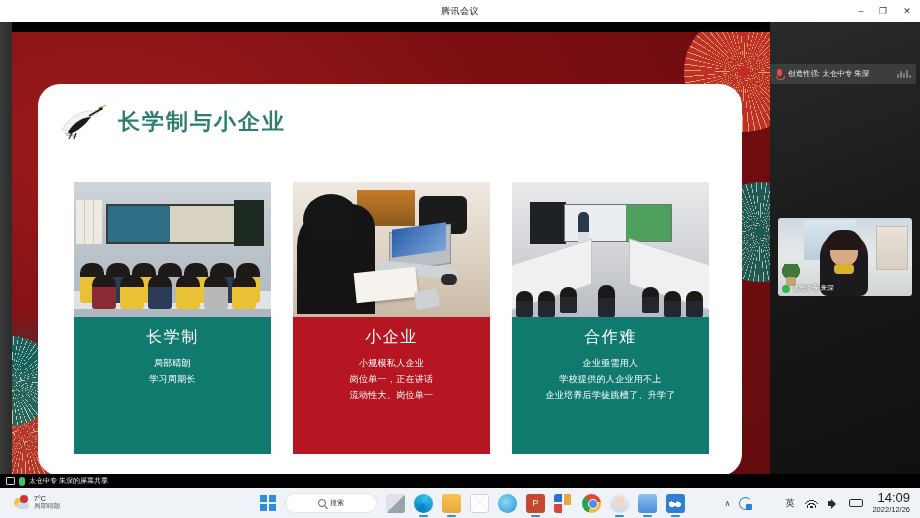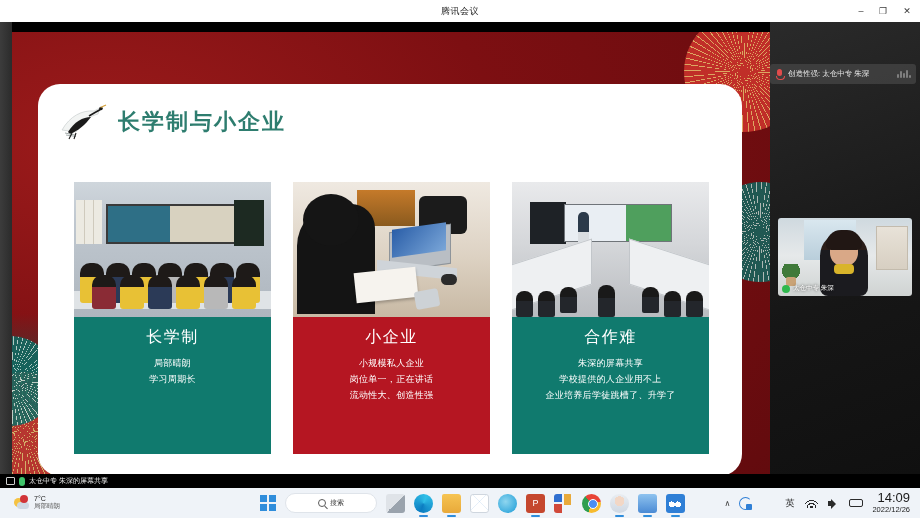--- a/index.html
+++ b/index.html
@@ -437,42 +437,42 @@
             <div class="headp"></div>
               <div class="hair"></div>
             <div class="book"></div>
               <div class="mouse"></div>
               <div class="phone"></div>
           </div>
           <div class="panel red">
             <div class="p-head">小企业</div>
             <div class="p-line">小规模私人企业</div>
             <div class="p-line">岗位单一，正在讲话</div>
-            <div class="p-line">流动性大、创造性强</div>
+            <div class="p-line">流动性大、岗位单一</div>
           </div>
         </div>
 
         <div class="col">
           <div class="photo ph3">
             <div class="dark3"></div>
               <div class="scr3"></div>
               <div class="pres"></div>
             <div class="tbl"></div>
               <div class="tbr"></div>
             <i class="p3" style="left:4px"></i>
               <i class="p3" style="left:26px"></i>
             <i class="p3" style="left:48px;bottom:4px"></i>
             <i class="p3" style="left:86px;height:32px"></i>
             <i class="p3" style="right:6px"></i>
               <i class="p3" style="right:28px"></i>
             <i class="p3" style="right:50px;bottom:4px"></i>
           </div>
           <div class="panel teal">
             <div class="p-head">合作难</div>
-            <div class="p-line">朱深的屏幕共享</div>
+            <div class="p-line">企业亟需用人</div>
             <div class="p-line">学校提供的人企业用不上</div>
             <div class="p-line">企业培养后学徒跳槽了、升学了</div>
           </div>
         </div>
 
       </div>
     </div>
   </div>
 
   <div class="vthumb">

